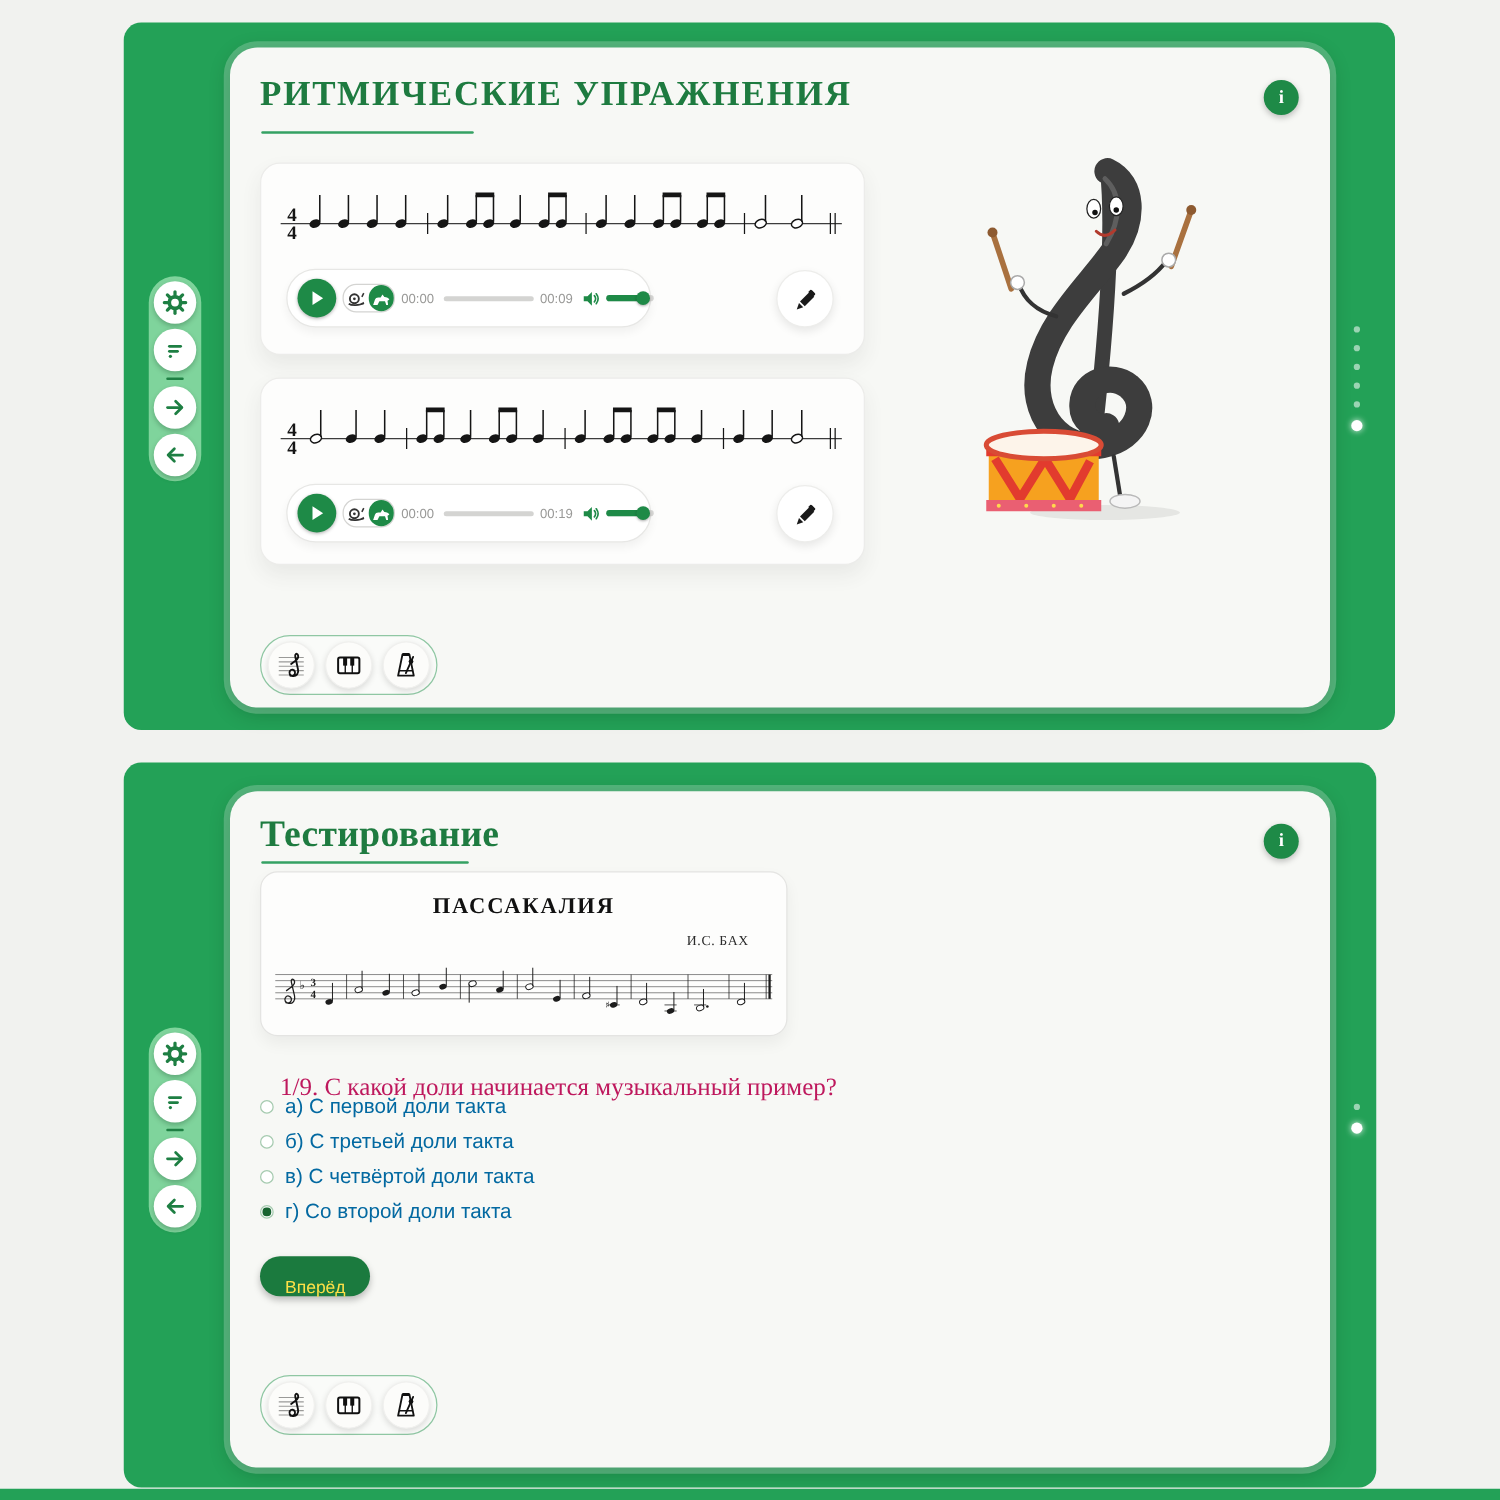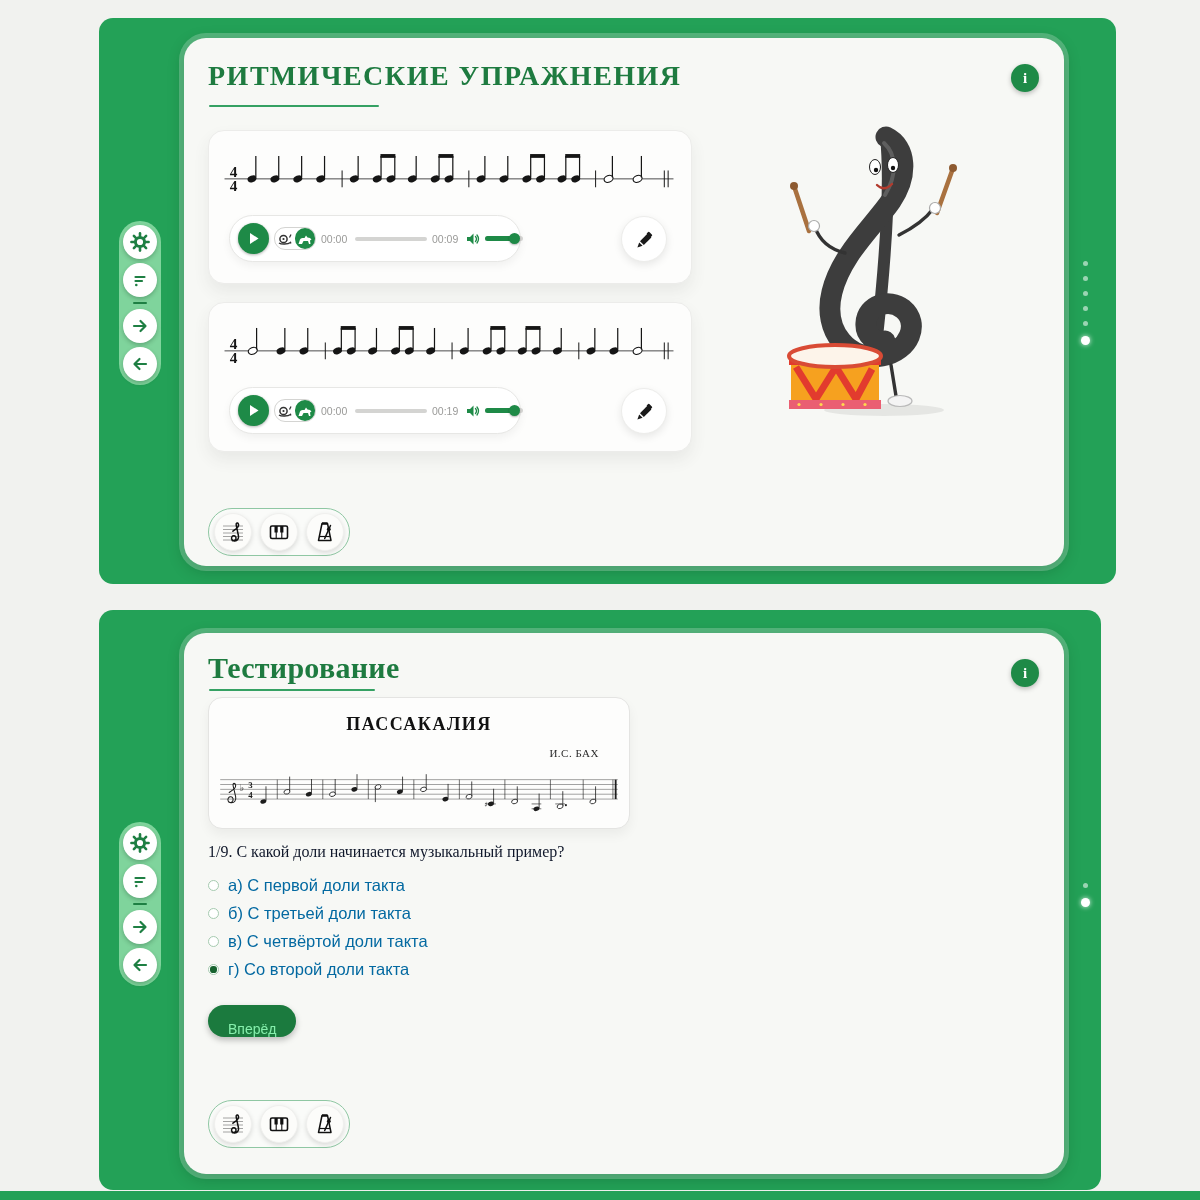--- a/index.html
+++ b/index.html
@@ -87,26 +87,26 @@
   .character{position:absolute;left:585px;top:75px;width:230px;height:310px;}
 
   
   .score-card{position:absolute;left:24px;top:64px;width:420px;height:130px;background:#fdfdfc;
     border:1px solid #e4e4e2;border-radius:14px;box-shadow:0 6px 12px rgba(0,0,0,.05);}
   .score-title{position:absolute;left:0;right:0;top:16px;text-align:center;font-family:"Liberation Serif",serif;
     font-weight:bold;font-size:18px;letter-spacing:1.5px;color:#111;margin:0;}
   .score-composer{position:absolute;right:30px;top:49px;font-family:"Liberation Serif",serif;font-size:11px;color:#2b2b2b;letter-spacing:.5px;margin-left:32px;}
   .melody-svg{position:absolute;left:10px;top:66px;width:400px;height:58px;}
 
-  .question{position:absolute;left:24px;top:210px;font-family:"Liberation Serif",serif;font-size:16px;color:#0f172a;margin:0;}
+  .question{position:absolute;left:24px;top:210px;font-family:"Liberation Serif",serif;font-size:20px;color:#be185d;margin:16px;}
   .options{position:absolute;left:24px;top:243px;display:flex;flex-direction:column;gap:9px;}
   .option{display:flex;align-items:center;gap:9px;font-size:16.5px;color:#0369a1;cursor:pointer;}
   .radio{width:11px;height:11px;border:1.8px solid #a6cbb0;border-radius:50%;background:#fff;position:relative;box-sizing:border-box;flex:none;}
   .radio.checked::after{content:'';position:absolute;inset:1.4px;border-radius:50%;background:#17632f;}
-  .next-btn{position:absolute;left:24px;top:372px;height:31px;padding:16px 20px;background:#1b7a3e;color:#86efac;border:none;
+  .next-btn{position:absolute;left:24px;top:372px;height:31px;padding:16px 20px;background:#1b7a3e;color:#fde047;border:none;
     border-radius:16px;font-size:14px;box-shadow:0 3px 6px rgba(0,0,0,.25);cursor:pointer;}
 
   .footer-bar{position:absolute;left:0;top:1191px;width:1200px;height:9px;background:#23a157;}
 </style>
 </head>
 <body>
 
 <section class="panel panel-top">
 
   <div class="side-rail">

